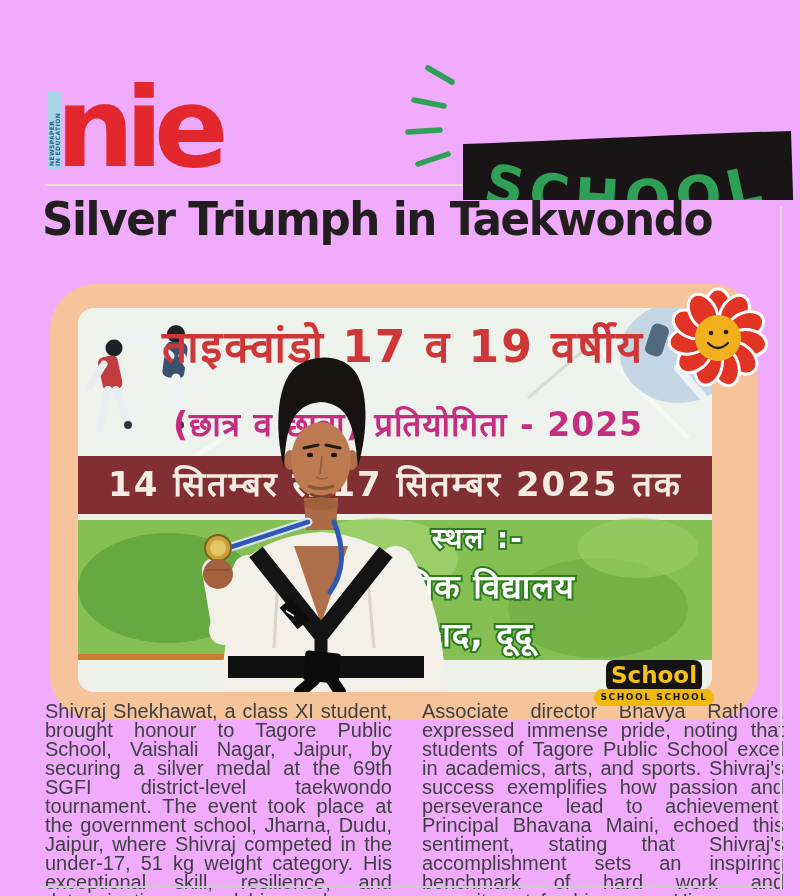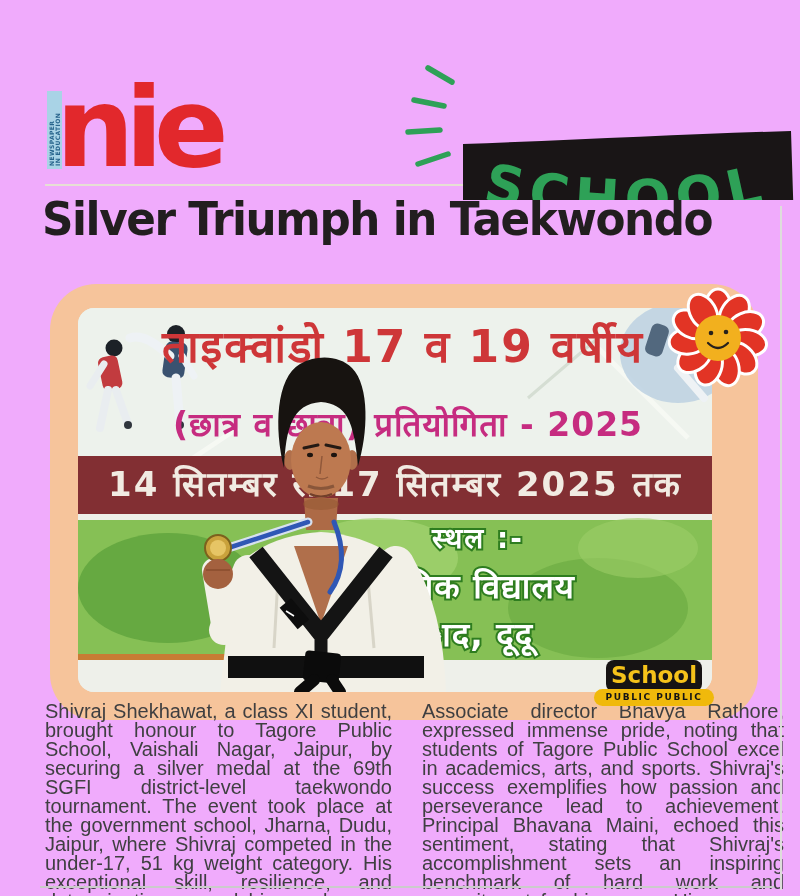--- a/index.html
+++ b/index.html
@@ -230,21 +230,21 @@
           </g>
         <circle cx="52" cy="52" r="23" fill="#f2b01e"></circle>
         <circle cx="45" cy="47" r="2.3" fill="#27211c"></circle>
         <circle cx="60" cy="46" r="2.3" fill="#27211c"></circle>
         <path d="M42,57 Q52,67 62,57" stroke="#27211c" stroke-width="2.2" fill="none" stroke-linecap="round"></path>
       </g>
     </svg>
 
     <div class="tagore-badge">
       <div class="tagore-black">School</div>
-      <div class="tagore-pill">PUBLIC PUBLIC</div>
+      <div class="tagore-pill">SCHOOL SCHOOL</div>
     </div>
   </figure>
 
   <p class="col col-left">Shivraj Shekhawat, a class XI student, brought honour to Tagore Public School, Vaishali Nagar, Jaipur, by securing a silver medal at the 69th SGFI district-level taekwondo tournament. The event took place at the government school, Jharna, Dudu, Jaipur, where Shivraj competed in the under-17, 51 kg weight category. His exceptional skill, resilience, and determination earned him a place on the winners' podium, highlighting his dedication and the school's commitment to nurturing talent.</p>
   <p class="col col-right">Associate director Bhavya Rathore, expressed immense pride, noting that students of Tagore Public School excel in academics, arts, and sports. Shivraj's success exemplifies how passion and perseverance lead to achievement. Principal Bhavana Maini, echoed this sentiment, stating that Shivraj's accomplishment sets an inspiring benchmark of hard work and commitment for his peers. His success not only brings glory to the school but also motivates other students to strive for excellence.</p>
 
   <div class="rule-bottom"></div>
   <div class="rule-right"></div>
 </div>
 

